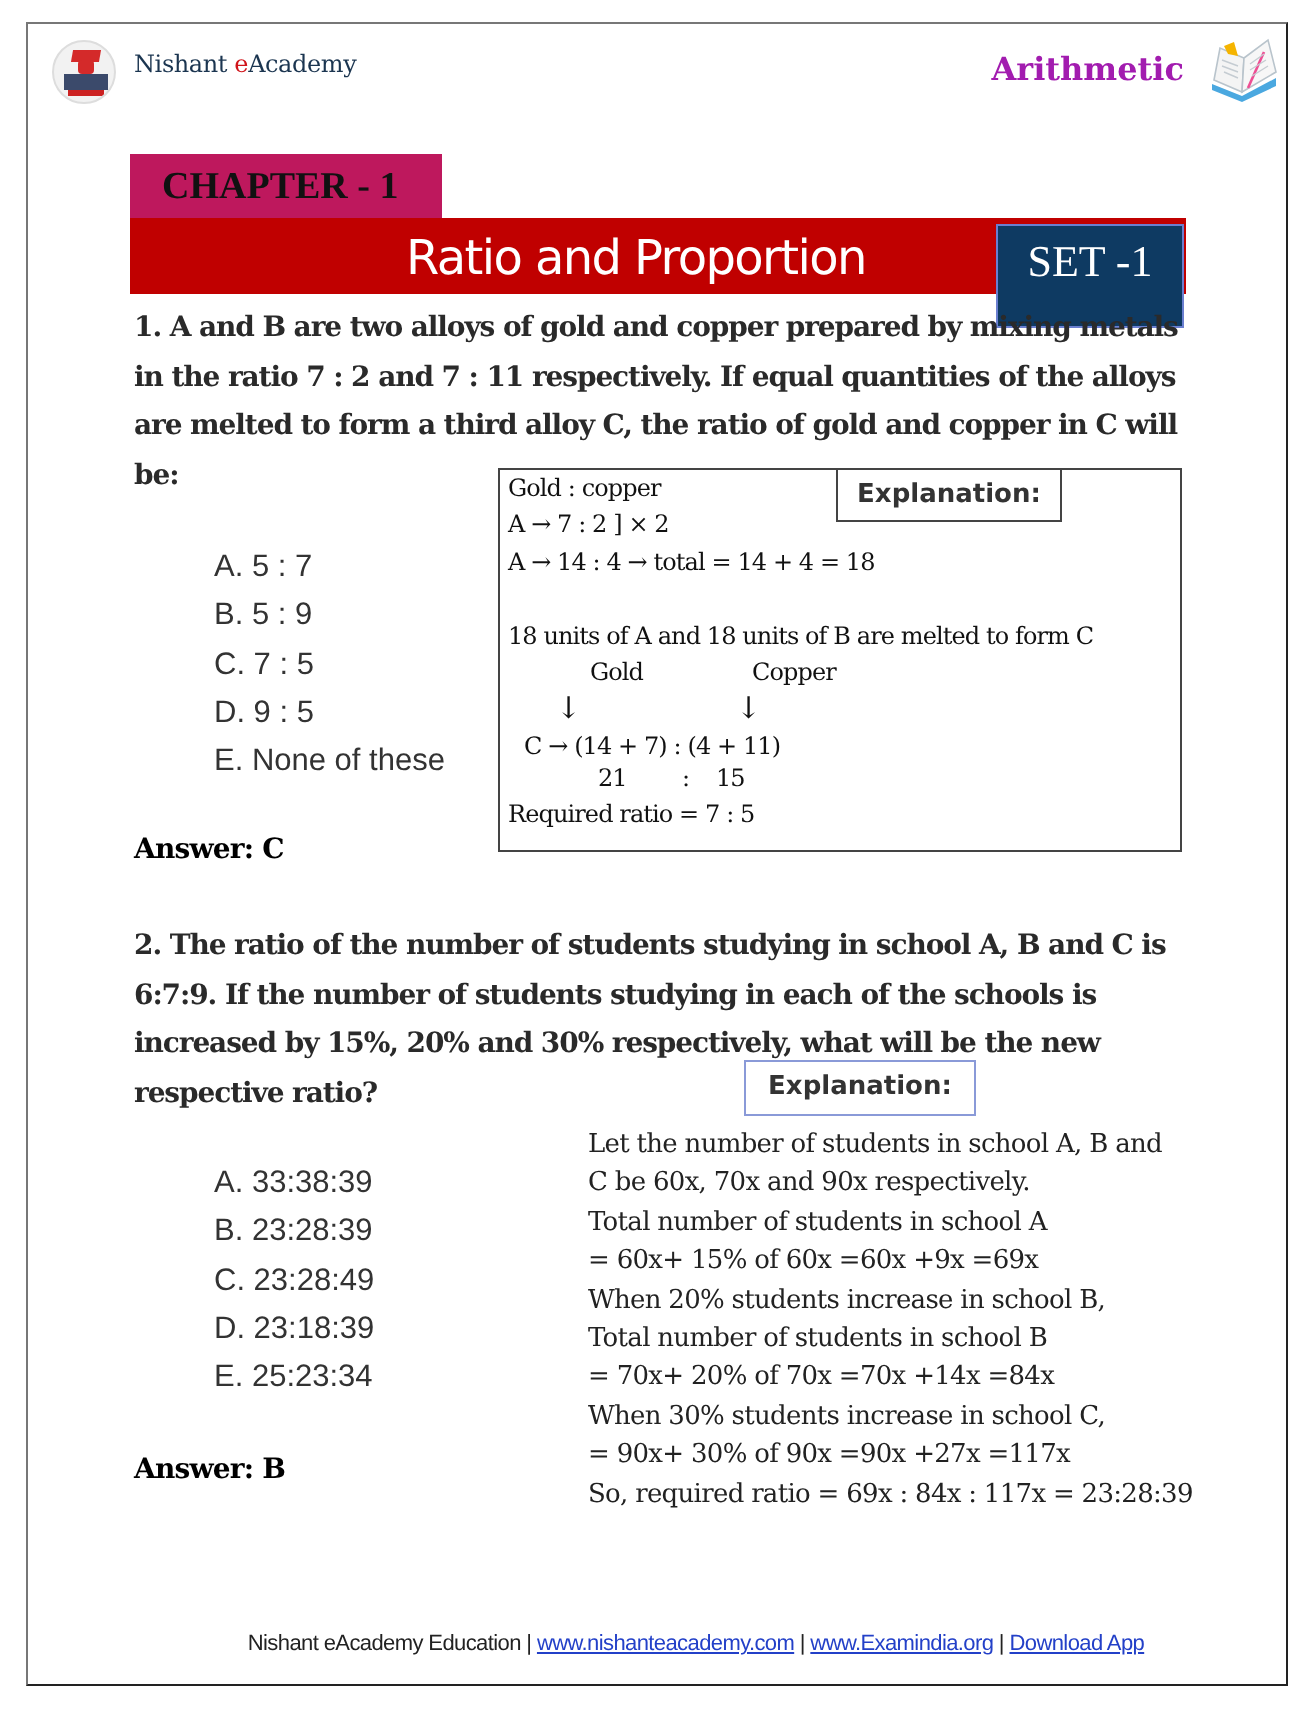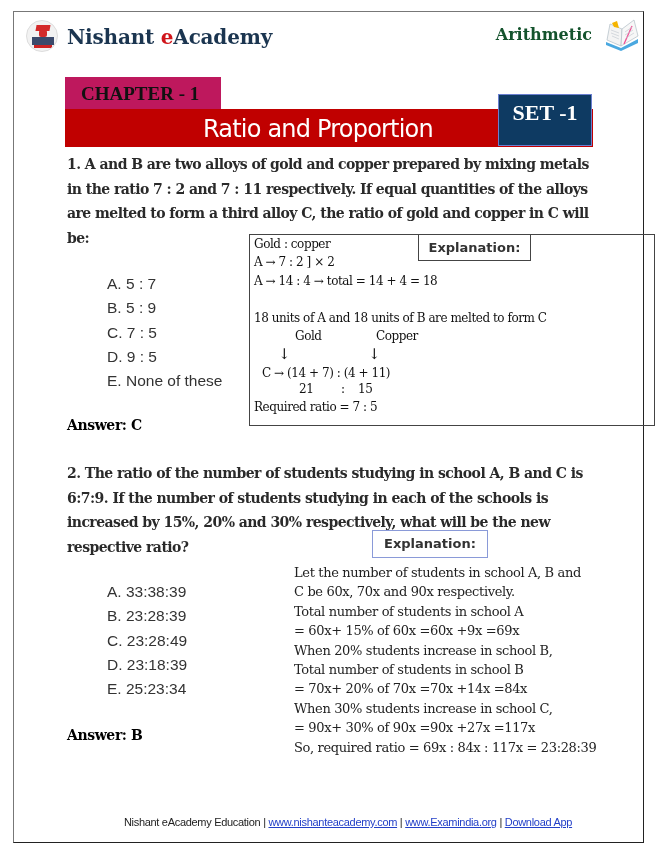--- a/index.html
+++ b/index.html
@@ -5,45 +5,45 @@
   html, body { margin: 0; padding: 0; background: #ffffff; }
   body { width: 656px; height: 862px; position: relative; overflow: hidden; font-family: "DejaVu Serif", serif; color: #222; }
   .frame { position: absolute; left: 13px; top: 11px; width: 631px; height: 832px; border-left: 1px solid #777; border-top: 1px solid #777; border-right: 1px solid #222; border-bottom: 1px solid #222; box-sizing: border-box; }
 
   .logo { position: absolute; left: 26px; top: 20px; width: 32px; height: 32px; border-radius: 50%; background: #f2f2f2; border: 1px solid #ddd; box-sizing: border-box; overflow: hidden; }
   .logo .cap { position: absolute; left: 9px; top: 4px; width: 14px; height: 6px; background: #d42a2a; transform: skewX(-10deg); }
   .logo .face { position: absolute; left: 12px; top: 9px; width: 8px; height: 7px; background: #d42a2a; border-radius: 2px; }
   .logo .books { position: absolute; left: 5px; top: 16px; width: 22px; height: 8px; background: #3b4a6b; }
   .logo .text { position: absolute; left: 7px; top: 24px; width: 18px; height: 3px; background: #c22; }
 
-  .brand { position: absolute; left: 67px; top: 25px; font-family: "DejaVu Serif", serif; font-weight: bold; font-size: 20px; color: #1b3550; letter-spacing: -0.2px; text-align: center; }
+  .brand { position: absolute; left: 67px; top: 25px; font-family: "DejaVu Serif", serif; font-weight: normal; font-size: 12px; color: #1b3550; letter-spacing: -0.2px; text-align: center; }
   .brand .e { color: #d0141a; }
 
-  .subject { position: absolute; right: 64px; top: 25px; font-family: "DejaVu Serif", serif; font-weight: bold; font-size: 16px; color: #14532d; }
+  .subject { position: absolute; right: 64px; top: 25px; font-family: "DejaVu Serif", serif; font-weight: bold; font-size: 16px; color: #a21caf; }
   .book-icon { position: absolute; left: 604px; top: 18px; width: 36px; height: 34px; }
 
   .chapter { position: absolute; left: 65px; top: 77px; width: 156px; height: 32px; background: #be185d; font-family: "Liberation Serif", serif; font-weight: bold; font-size: 19px; color: #111; line-height: 34px; padding-left: 16px; box-sizing: border-box; }
   .title-bar { position: absolute; left: 65px; top: 109px; width: 528px; height: 38px; background: #c00000; }
   .title-text { position: absolute; left: 203px; top: 111px; font-family: "DejaVu Sans", sans-serif; font-size: 24px; color: #fff; letter-spacing: -0.8px; line-height: 36px; }
-  .set-box { position: absolute; left: 498px; top: 94px; width: 94px; height: 52px; background: #0e3a62; border: 1px solid #6a7fd0; box-sizing: border-box; font-family: "Liberation Serif", serif; font-weight: bold; font-size: 22px; color: #fff; text-align: center; line-height: 36px; }
+  .set-box { position: absolute; left: 498px; top: 112px; width: 94px; height: 52px; background: #0e3a62; border: 1px solid #6a7fd0; box-sizing: border-box; font-family: "Liberation Serif", serif; font-weight: normal; font-size: 22px; color: #fff; text-align: center; line-height: 36px; }
 
   .q { position: absolute; left: 67px; font-family: "DejaVu Serif", serif; font-weight: bold; font-size: 14px; line-height: 24.5px; color: #2a2a2a; letter-spacing: -0.55px; width: 530px; }
   .q1 { top: 152px; }
   .q2 { top: 461px; }
 
   .opts { position: absolute; left: 107px; font-family: Liberation Sans, sans-serif; font-size: 15.5px; line-height: 24.3px; color: #333; }
   .opts div { white-space: nowrap; }
   .opts1 { top: 272px; }
   .opts2 { top: 580px; }
 
   .answer { position: absolute; left: 67px; font-family: "DejaVu Serif", serif; font-weight: bold; font-size: 14px; color: #000000; letter-spacing: -0.4px; }
   .ans1 { top: 417px; }
   .ans2 { top: 727px; }
 
-  .exp1 { position: absolute; left: 249px; top: 234px; width: 406px; height: 192px; border: 1px solid #444; box-sizing: border-box; font-family: "DejaVu Serif", serif; font-size: 12px; color: #111; letter-spacing: -0.45px; text-decoration: underline; }
+  .exp1 { position: absolute; left: 249px; top: 234px; width: 342px; height: 192px; border: 1px solid #444; box-sizing: border-box; font-family: "DejaVu Serif", serif; font-size: 12px; color: #111; letter-spacing: -0.45px; text-decoration: underline; }
   .exp1 .line { position: absolute; left: 4px; white-space: nowrap; }
   .exp1-label { position: absolute; left: 418px; top: 234px; width: 113px; height: 27px; border: 1px solid #444; box-sizing: border-box; background: #fff; font-family: "DejaVu Sans", sans-serif; font-weight: bold; font-size: 13px; color: #333; text-align: center; line-height: 26px; }
 
   .exp2-label { position: absolute; left: 372px; top: 530px; width: 116px; height: 28px; border: 1.5px solid #8a9ad8; box-sizing: border-box; background: #fff; font-family: "DejaVu Sans", sans-serif; font-weight: bold; font-size: 13px; color: #333; text-align: center; line-height: 25px; }
   .exp2 { position: absolute; left: 294px; top: 563px; font-family: "DejaVu Serif", serif; font-size: 13px; line-height: 19.4px; color: #222; letter-spacing: -0.35px; white-space: nowrap; }
 
   .footer { position: absolute; left: 0; width: 656px; top: 816px; text-align: center; font-family: "Liberation Sans", sans-serif; font-size: 11px; color: #222; letter-spacing: -0.3px; margin-left: 20px; }
   .footer a { color: #2340c8; text-decoration: underline; }
 </style>
 </head>

